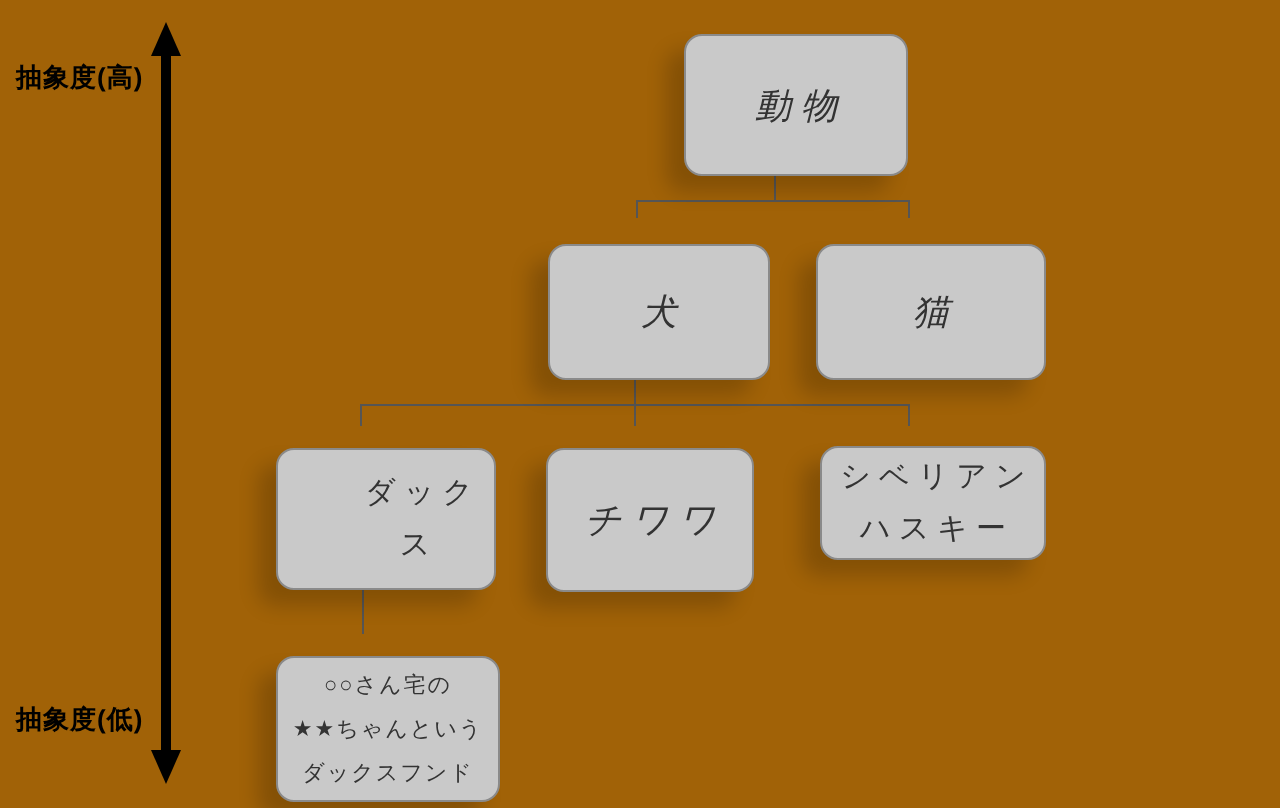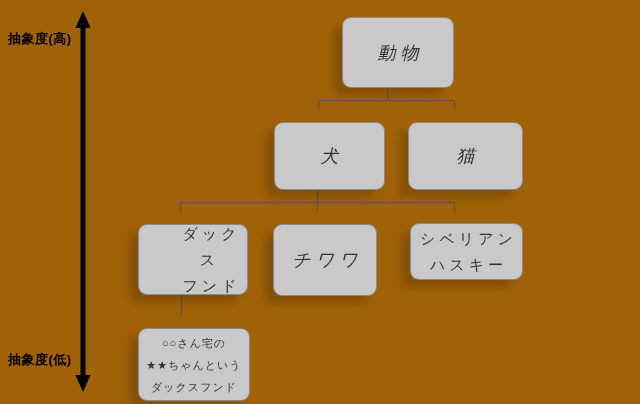--- a/index.html
+++ b/index.html
@@ -95,21 +95,20 @@
   <div class="node n-dog t-lg">
     <span>犬</span>
   </div>
 
   <div class="node n-cat t-lg">
     <span>猫</span>
   </div>
 
   <div class="node n-dachshund t-md">
     <span>ダックス</span>
-    <span>フンド</span>
   </div>
 
   <div class="node n-chihuahua t-lg">
     <span>チワワ</span>
   </div>
 
   <div class="node n-husky t-md">
     <span>シベリアン</span>
     <span>ハスキー</span>
   </div>

